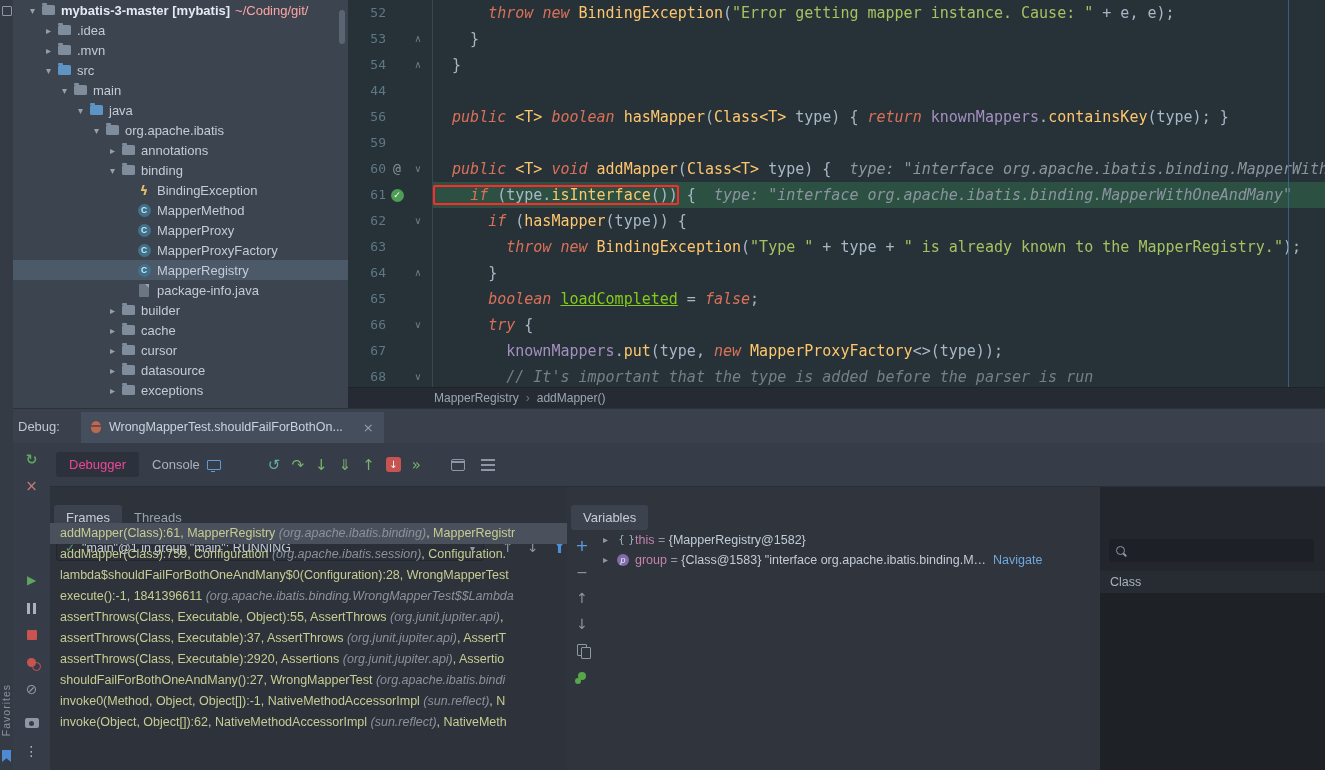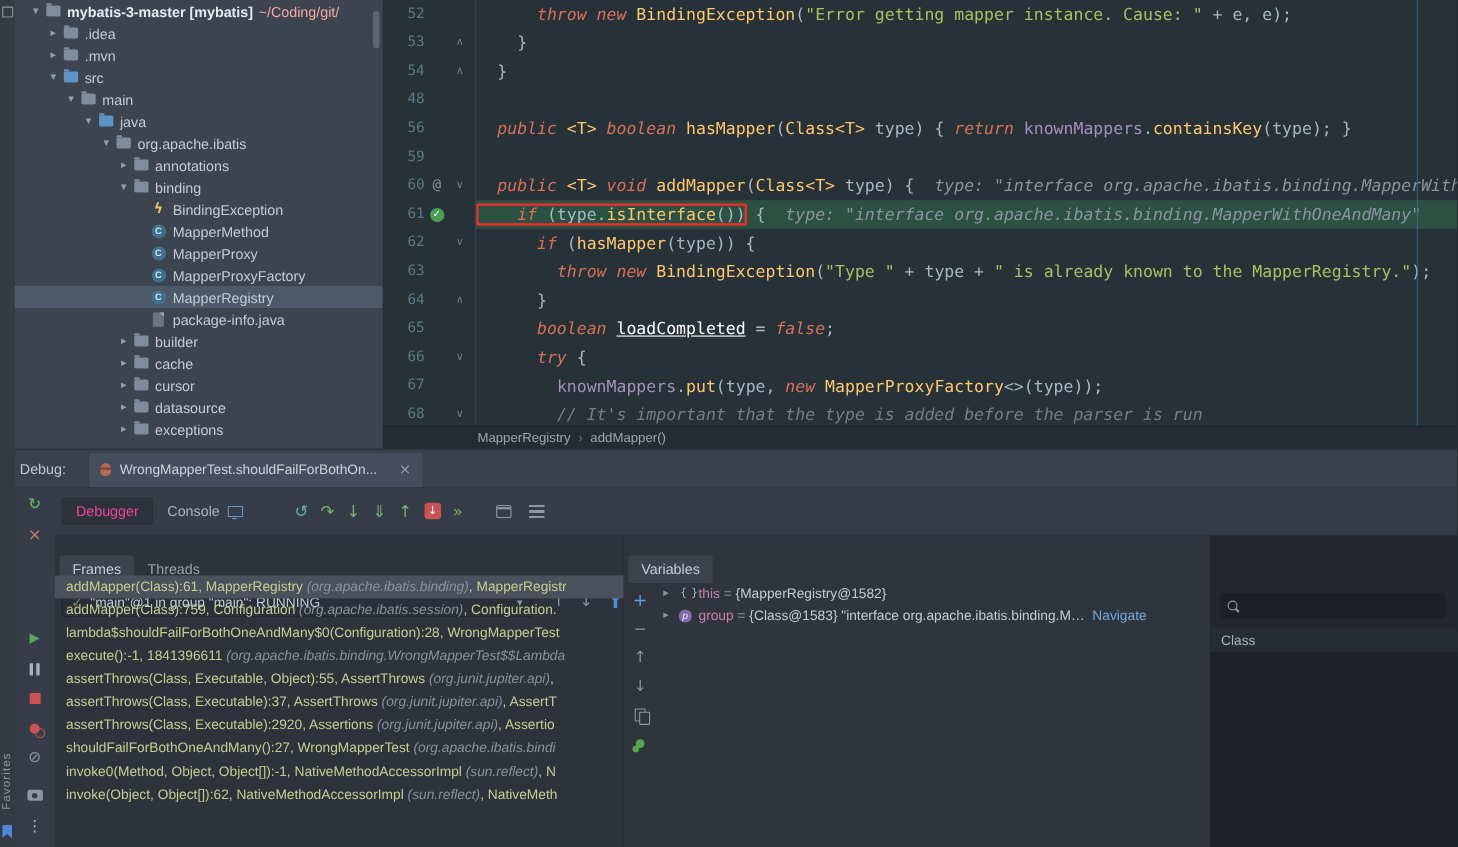--- a/index.html
+++ b/index.html
@@ -45,21 +45,21 @@
             display:flex;align-items:center;justify-content:center;font-family:"DejaVu Sans",sans-serif;}
   .lfold{width:20px;flex:none;text-align:center;color:#707C8A;font-size:10px;font-family:"DejaVu Sans",sans-serif;}
   .lcode{flex:1;overflow:hidden;padding-left:6px;}
   .gutter-border{position:absolute;left:84px;top:0;bottom:0;width:1px;background:#37474F;}
   .col-guide{position:absolute;left:940px;top:0;bottom:0;width:1px;background:#3F6E9E;opacity:.75;z-index:5;}
   .tk-kw{color:#DB7058;font-style:italic;}
   .tk-cls{color:#FFC66D;}
   .tk-str{color:#A5C261;}
   .tk-fld{color:#A58FC0;}
   .tk-txt{color:#A9B7C6;}
-  .tk-und{color:#ffffff;text-decoration:underline;}
+  .tk-und{color:#84cc16;text-decoration:underline;}
   .tk-cmt{color:#767E89;font-style:italic;}
   .tk-hint{color:#8C94A0;font-style:italic;}
   .redbox{outline:2px solid #FF2B2B;outline-offset:-1px;border-radius:1px;}
 
   
   .breadcrumb{position:absolute;left:348px;top:387px;width:977px;height:21px;background:#262B33;
               border-top:1px solid #1E232B;display:flex;align-items:center;padding-left:86px;box-sizing:border-box;
               font-size:12px;color:#9AA5B3;}
   .bc-sep{margin:0 7px;color:#6B7685;}
 
@@ -319,21 +319,21 @@
         </div>
       </div>
     <div class="proj-scrollbar"></div>
   </div>
 
   <div class="editor">
     <div>
         <div class="eline"><span class="lnum">52</span><span class="lmark"></span><span class="lfold"></span><span class="lcode"><span class="tk-txt">      </span><span class="tk-kw">throw </span><span class="tk-kw">new </span><span class="tk-cls">BindingException</span><span class="tk-txt">(</span><span class="tk-str">"Error getting mapper instance. Cause: "</span><span class="tk-txt"> + e, e);</span></span></div>
         <div class="eline"><span class="lnum">53</span><span class="lmark"></span><span class="lfold">∧</span><span class="lcode"><span class="tk-txt">    }</span></span></div>
         <div class="eline"><span class="lnum">54</span><span class="lmark"></span><span class="lfold">∧</span><span class="lcode"><span class="tk-txt">  }</span></span></div>
-        <div class="eline"><span class="lnum">48</span><span class="lmark"></span><span class="lfold"></span><span class="lcode"></span></div>
+        <div class="eline"><span class="lnum">44</span><span class="lmark"></span><span class="lfold"></span><span class="lcode"></span></div>
         <div class="eline"><span class="lnum">56</span><span class="lmark"></span><span class="lfold"></span><span class="lcode"><span class="tk-txt">  </span><span class="tk-kw">public </span><span class="tk-cls">&lt;T&gt; </span><span class="tk-kw">boolean </span><span class="tk-cls">hasMapper</span><span class="tk-txt">(</span><span class="tk-cls">Class</span><span class="tk-cls">&lt;T&gt;</span><span class="tk-txt"> type) { </span><span class="tk-kw">return </span><span class="tk-fld">knownMappers</span><span class="tk-txt">.</span><span class="tk-cls">containsKey</span><span class="tk-txt">(type); }</span></span></div>
         <div class="eline"><span class="lnum">59</span><span class="lmark"></span><span class="lfold"></span><span class="lcode"></span></div>
         <div class="eline"><span class="lnum">60</span><span class="lmark">@</span><span class="lfold">∨</span><span class="lcode"><span class="tk-txt">  </span><span class="tk-kw">public </span><span class="tk-cls">&lt;T&gt; </span><span class="tk-kw">void </span><span class="tk-cls">addMapper</span><span class="tk-txt">(</span><span class="tk-cls">Class</span><span class="tk-cls">&lt;T&gt;</span><span class="tk-txt"> type) {</span><span class="tk-hint">  type: "interface org.apache.ibatis.binding.MapperWithO</span></span></div>
         <div class="eline exec"><span class="lnum">61</span><span class="lmark"><span class="mk-check">✓</span></span><span class="lfold"></span><span class="lcode"><span class="redbox"><span class="tk-txt">    </span><span class="tk-kw">if </span><span class="tk-txt">(type.</span><span class="tk-cls">isInterface</span><span class="tk-txt">())</span></span><span class="tk-txt"> {</span><span class="tk-hint">  type: "interface org.apache.ibatis.binding.MapperWithOneAndMany"</span></span></div>
         <div class="eline"><span class="lnum">62</span><span class="lmark"></span><span class="lfold">∨</span><span class="lcode"><span class="tk-txt">      </span><span class="tk-kw">if </span><span class="tk-txt">(</span><span class="tk-cls">hasMapper</span><span class="tk-txt">(type)) {</span></span></div>
         <div class="eline"><span class="lnum">63</span><span class="lmark"></span><span class="lfold"></span><span class="lcode"><span class="tk-txt">        </span><span class="tk-kw">throw </span><span class="tk-kw">new </span><span class="tk-cls">BindingException</span><span class="tk-txt">(</span><span class="tk-str">"Type "</span><span class="tk-txt"> + type + </span><span class="tk-str">" is already known to the MapperRegistry."</span><span class="tk-txt">);</span></span></div>
         <div class="eline"><span class="lnum">64</span><span class="lmark"></span><span class="lfold">∧</span><span class="lcode"><span class="tk-txt">      }</span></span></div>
         <div class="eline"><span class="lnum">65</span><span class="lmark"></span><span class="lfold"></span><span class="lcode"><span class="tk-txt">      </span><span class="tk-kw">boolean </span><span class="tk-und">loadCompleted</span><span class="tk-txt"> = </span><span class="tk-kw">false</span><span class="tk-txt">;</span></span></div>
         <div class="eline"><span class="lnum">66</span><span class="lmark"></span><span class="lfold">∨</span><span class="lcode"><span class="tk-txt">      </span><span class="tk-kw">try </span><span class="tk-txt">{</span></span></div>
         <div class="eline"><span class="lnum">67</span><span class="lmark"></span><span class="lfold"></span><span class="lcode"><span class="tk-txt">        </span><span class="tk-fld">knownMappers</span><span class="tk-txt">.</span><span class="tk-cls">put</span><span class="tk-txt">(type, </span><span class="tk-kw">new </span><span class="tk-cls">MapperProxyFactory</span><span class="tk-txt">&lt;&gt;</span><span class="tk-txt">(type));</span></span></div>

